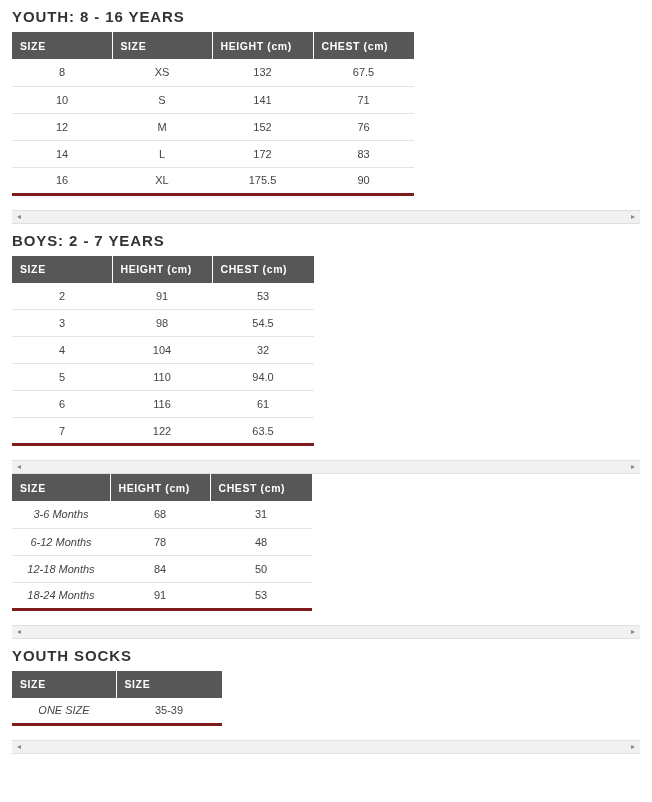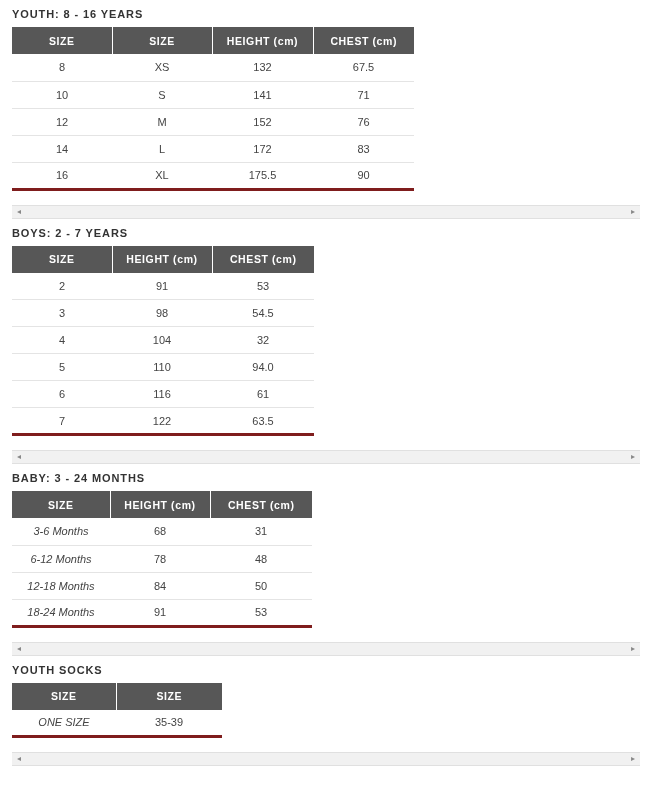--- a/index.html
+++ b/index.html
@@ -15,42 +15,42 @@
     color: #333333;
     overflow: hidden;
   }
   .page {
     padding: 0 12px;
   }
   .section {
     margin-bottom: 0;
   }
   .section-title {
-    font-size: 11px;
+    font-size: 15px;
     font-weight: bold;
     letter-spacing: 0.9px;
     color: #333333;
     padding: 8px 0 7px 0;
   }
   .table-wrap {
     width: 100%;
   }
   table.size-table {
     border-collapse: collapse;
     table-layout: fixed;
   }
   table.size-table th {
     background: #575757;
     color: #ffffff;
     font-size: 10.5px;
     font-weight: bold;
     letter-spacing: 0.6px;
-    text-align: center;
+    text-align: left;
     height: 27px;
-    padding: 0 0;
+    padding: 0 8px;
     border-right: 1px solid #ffffff;
     vertical-align: middle;
   }
   table.size-table th:last-child { border-right: none; }
   table.size-table td {
     font-size: 11px;
     color: #444444;
     text-align: center;
     height: 27px;
     padding: 0 6px;
@@ -215,21 +215,20 @@
         </tbody>
       </table>
     </div>
   </div>
   <div class="scroll-strip">
     <span class="arrow left">◂</span>
     <span class="arrow right">▸</span>
   </div>
 
   <div class="section">
-    <div class="section-title">BABY: 3 - 24 MONTHS</div>
     <div class="table-wrap">
       <table class="size-table w-baby">
         <colgroup>
           <col class="col-baby-1">
             <col class="col-baby-2">
             <col class="col-baby-3">
         </colgroup>
         <thead>
           <tr>
             <th>SIZE</th>

